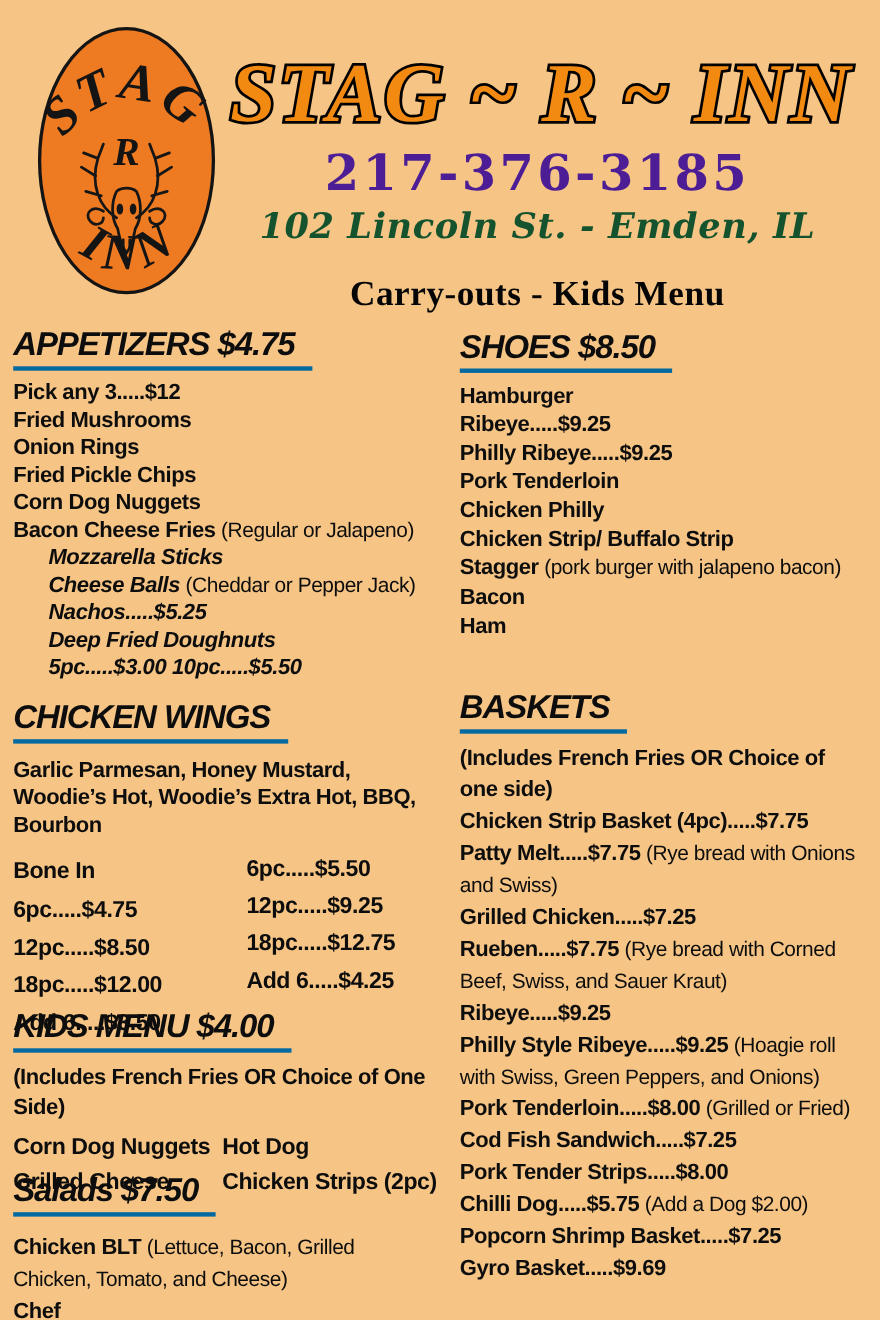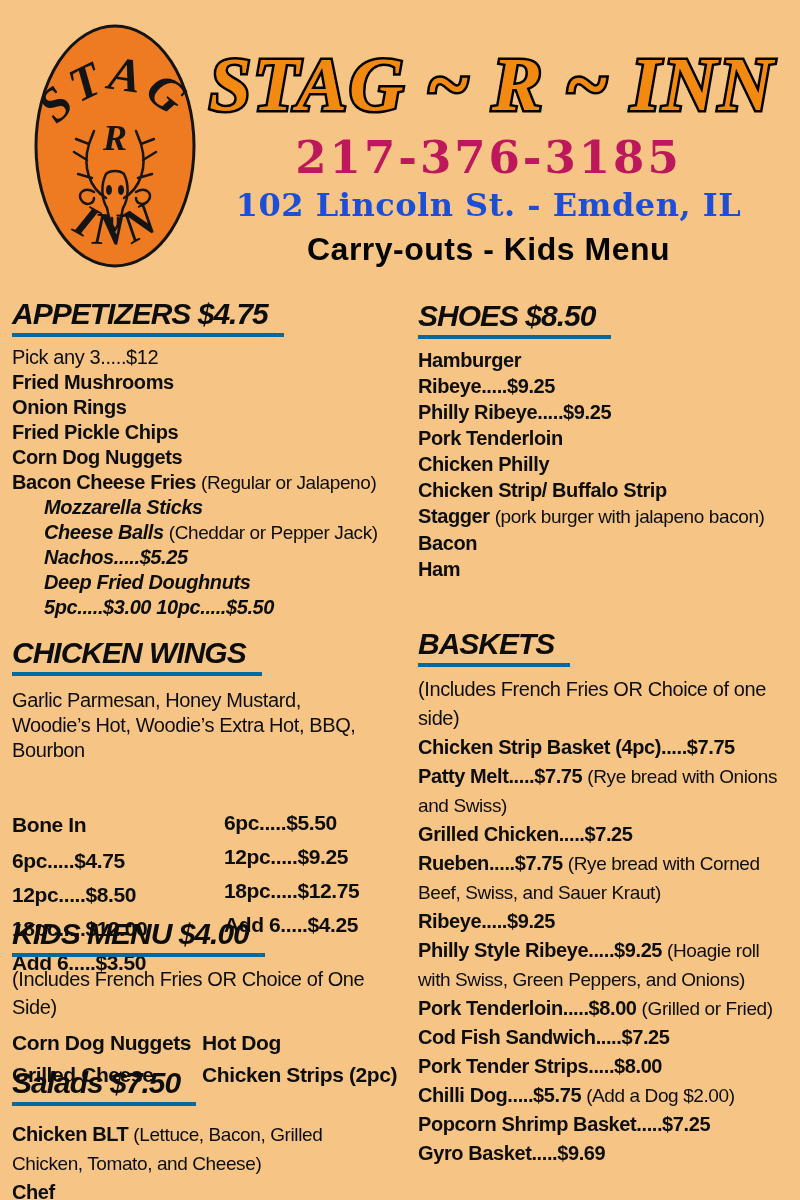--- a/index.html
+++ b/index.html
@@ -8,51 +8,51 @@
     background:#F6C585;
     font-family:"Liberation Sans",sans-serif;
     color:#0d0d0d;
   }
   
   .logo{position:absolute;left:32px;top:22px;width:166px;height:248px;}
   .title-svg{position:absolute;left:196px;top:30px;width:592px;height:112px;}
   .header-text{position:absolute;left:185px;right:8px;top:133px;text-align:center;}
   .phone{
     font-family:"DejaVu Serif",serif;font-weight:bold;
-    font-size:45px;line-height:50px;letter-spacing:3px;color:#be185d;
+    font-size:45px;line-height:50px;letter-spacing:3px;color:#4c1d95;
   }
   .address{
     font-family:"DejaVu Serif",serif;font-weight:bold;
-    font-size:32px;line-height:44px;letter-spacing:0.5px;color:#1d4ed8;
+    font-size:32px;line-height:44px;letter-spacing:0.5px;color:#14532d;font-style:italic;
   }
   .tagline{
-    font-family:Liberation Sans, sans-serif;font-weight:bold;
-    font-size:32px;line-height:44px;letter-spacing:0.5px;color:#050505;
+    font-family:Liberation Serif, serif;font-weight:bold;
+    font-size:32px;line-height:44px;letter-spacing:0.5px;color:#050505;margin-top:17px;
   }
   
   .sec{position:absolute;}
   .sec-title{
     display:inline-block;
     font-style:italic;font-weight:700;font-size:30px;letter-spacing:-1px;
     border-bottom:4px solid #0369a1;
     padding:0 16px 3px 0;margin:0 0 8px 0;line-height:33px;
     white-space:nowrap;
   }
   .line{font-size:20px;letter-spacing:-0.4px;line-height:25px;}
   .nm{font-weight:700;}
   .italic .nm{font-style:italic;margin-left:32px;}
   .note{font-weight:400;font-style:normal;font-size:19px;margin-left:5px;}
-  .intro{font-weight:400;font-size:20px;letter-spacing:-0.4px;line-height:25px;}
+  .intro{font-weight:700;font-size:20px;letter-spacing:-0.4px;line-height:25px;}
 
   
   #sec-appetizers{left:12px;top:297px;width:400px;}
   #sec-wings{left:12px;top:636px;width:400px;}
   #sec-wings .intro{width:368px;margin-top:4px;}
   .wings-table{position:relative;margin-top:10px;height:185px;}
-  .wings-col{position:absolute;top:0;width:200px;margin-top:33px;}
+  .wings-col{position:absolute;top:0;width:200px;}
   .wings-col.c2{left:212px;}
   .wings-head{font-weight:700;font-size:21px;line-height:38px;letter-spacing:-0.4px;}
   .wings-row{font-weight:700;font-size:21px;line-height:34px;letter-spacing:-0.4px;}
   #sec-kids{left:12px;top:917px;width:400px;}
   #sec-kids .intro{line-height:28px;}
   .kids-grid{position:relative;margin-top:6px;height:70px;}
   .kids-col{position:absolute;top:0;width:200px;}
   .kids-col.c2{left:190px;width:210px;}
   .kids-row{font-weight:700;font-size:21px;line-height:32px;letter-spacing:-0.4px;}
   #sec-salads{left:12px;top:1066px;width:352px;}

